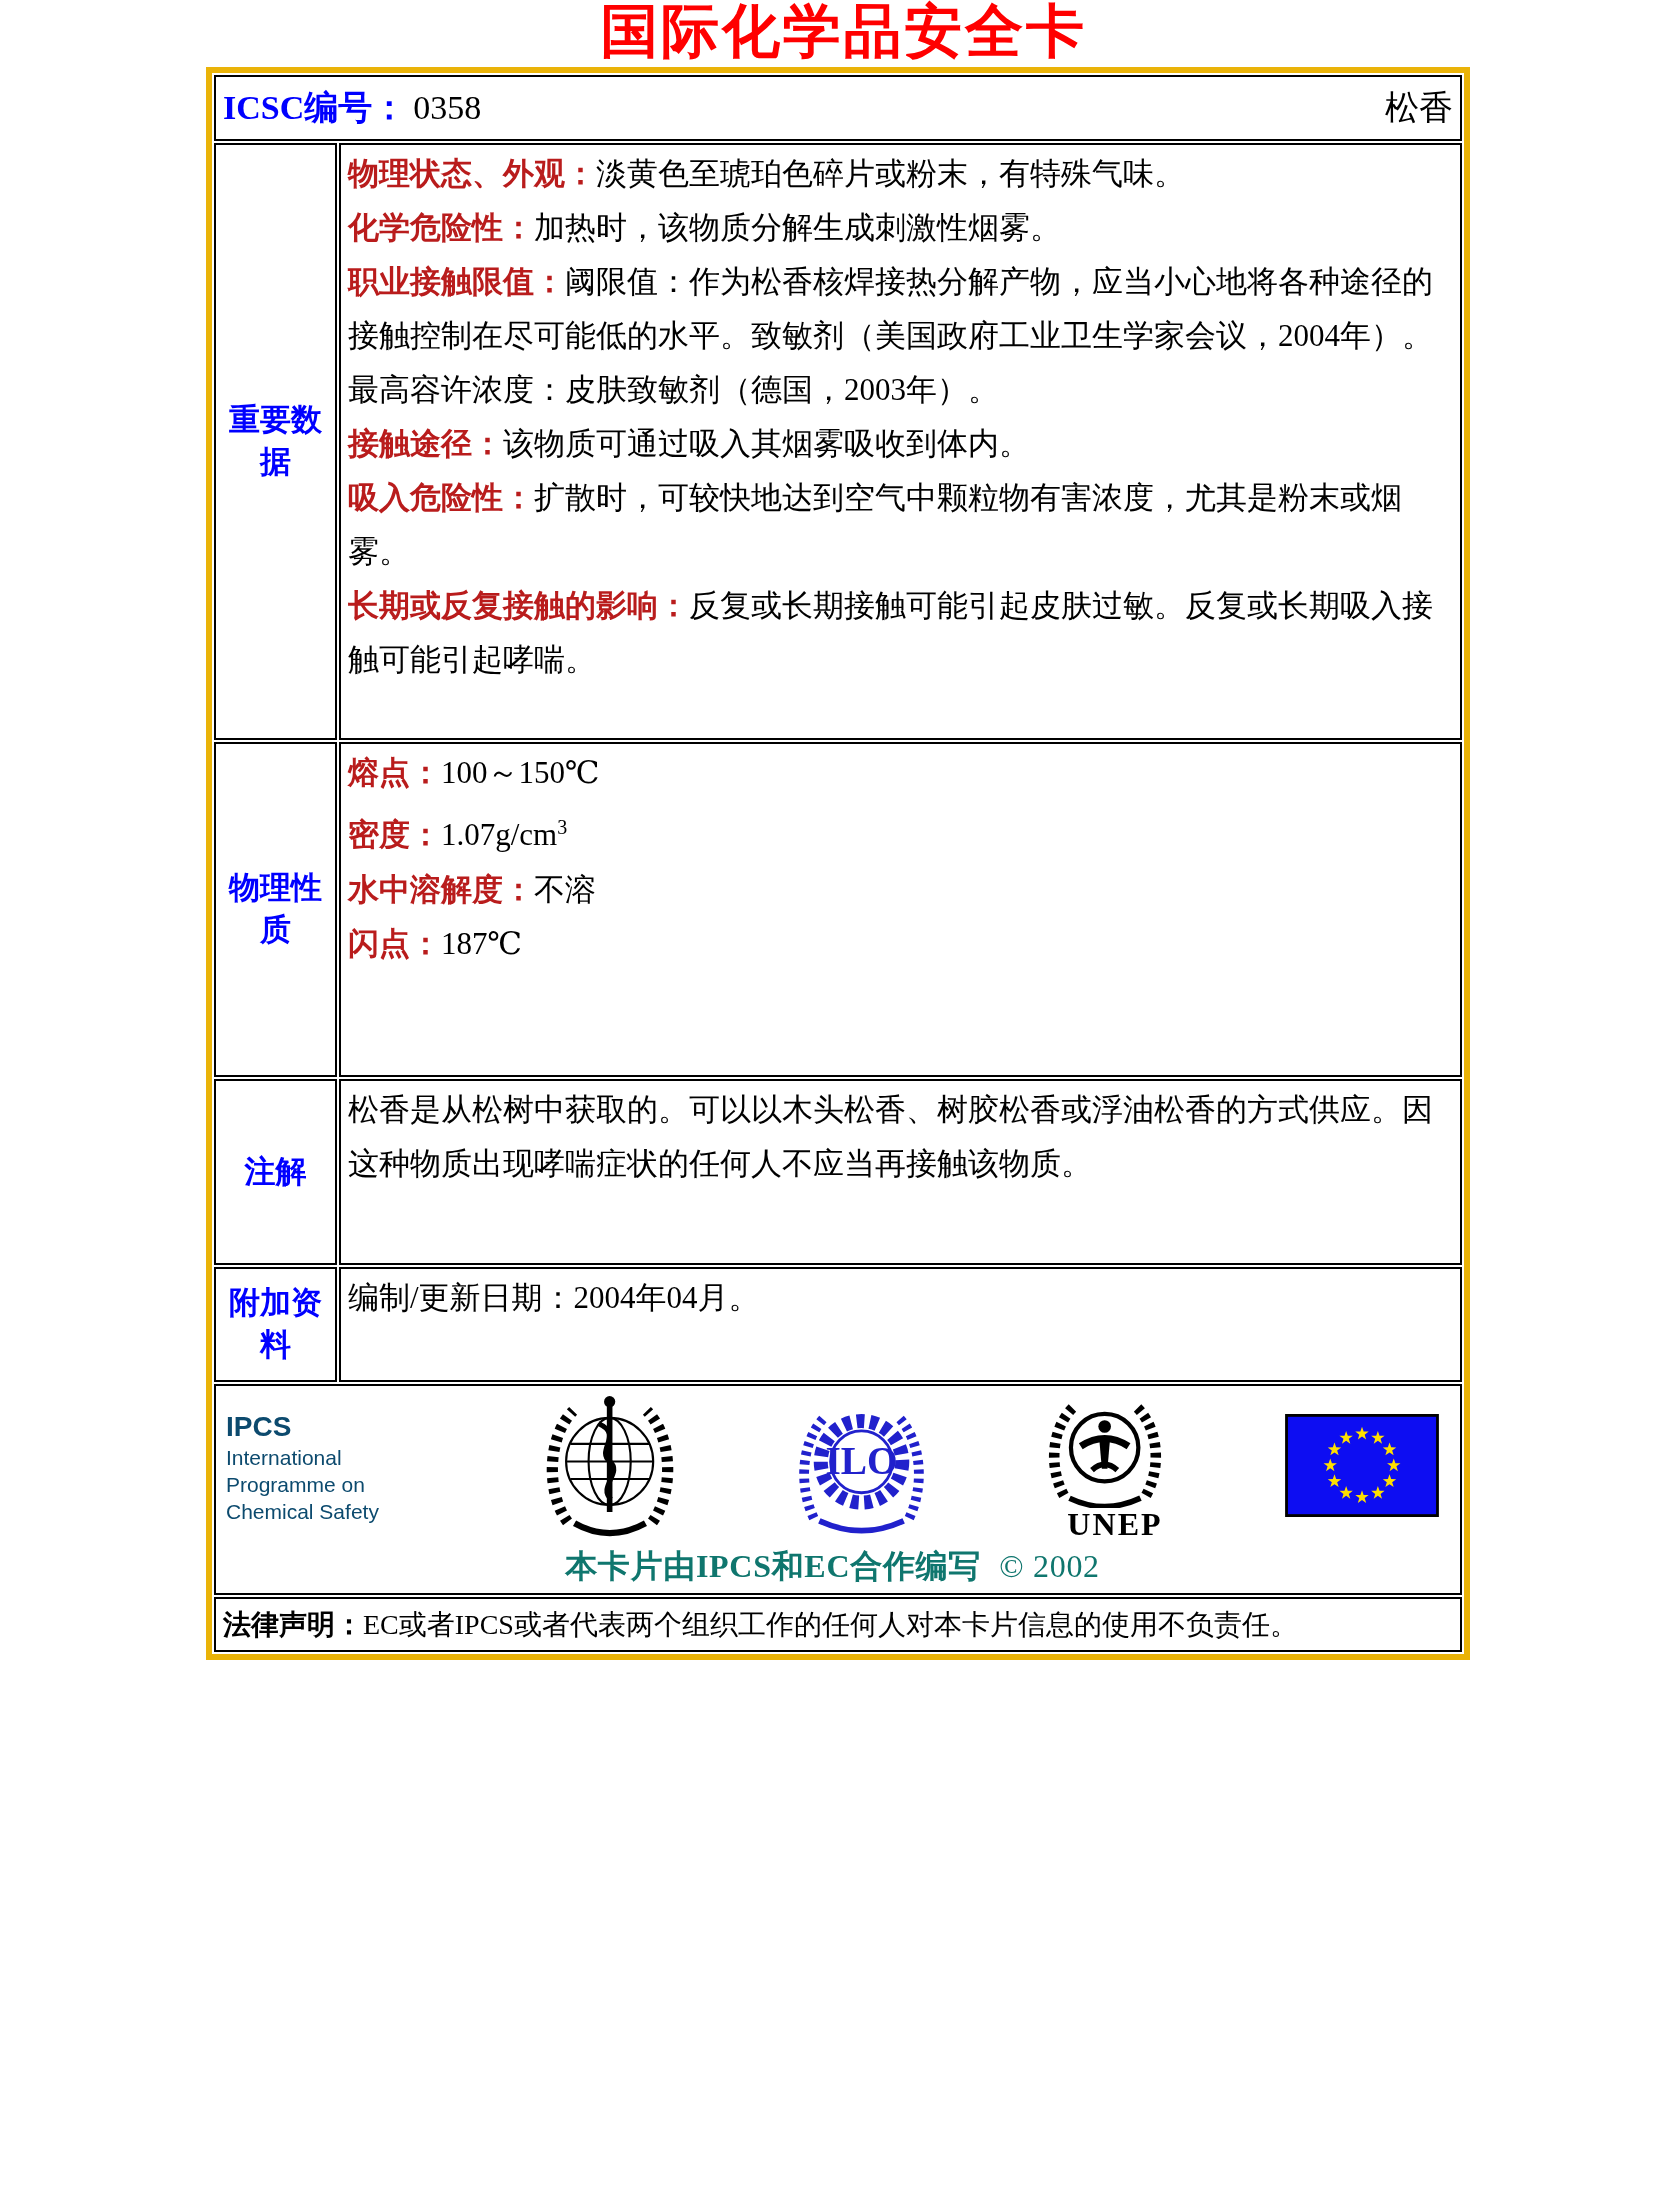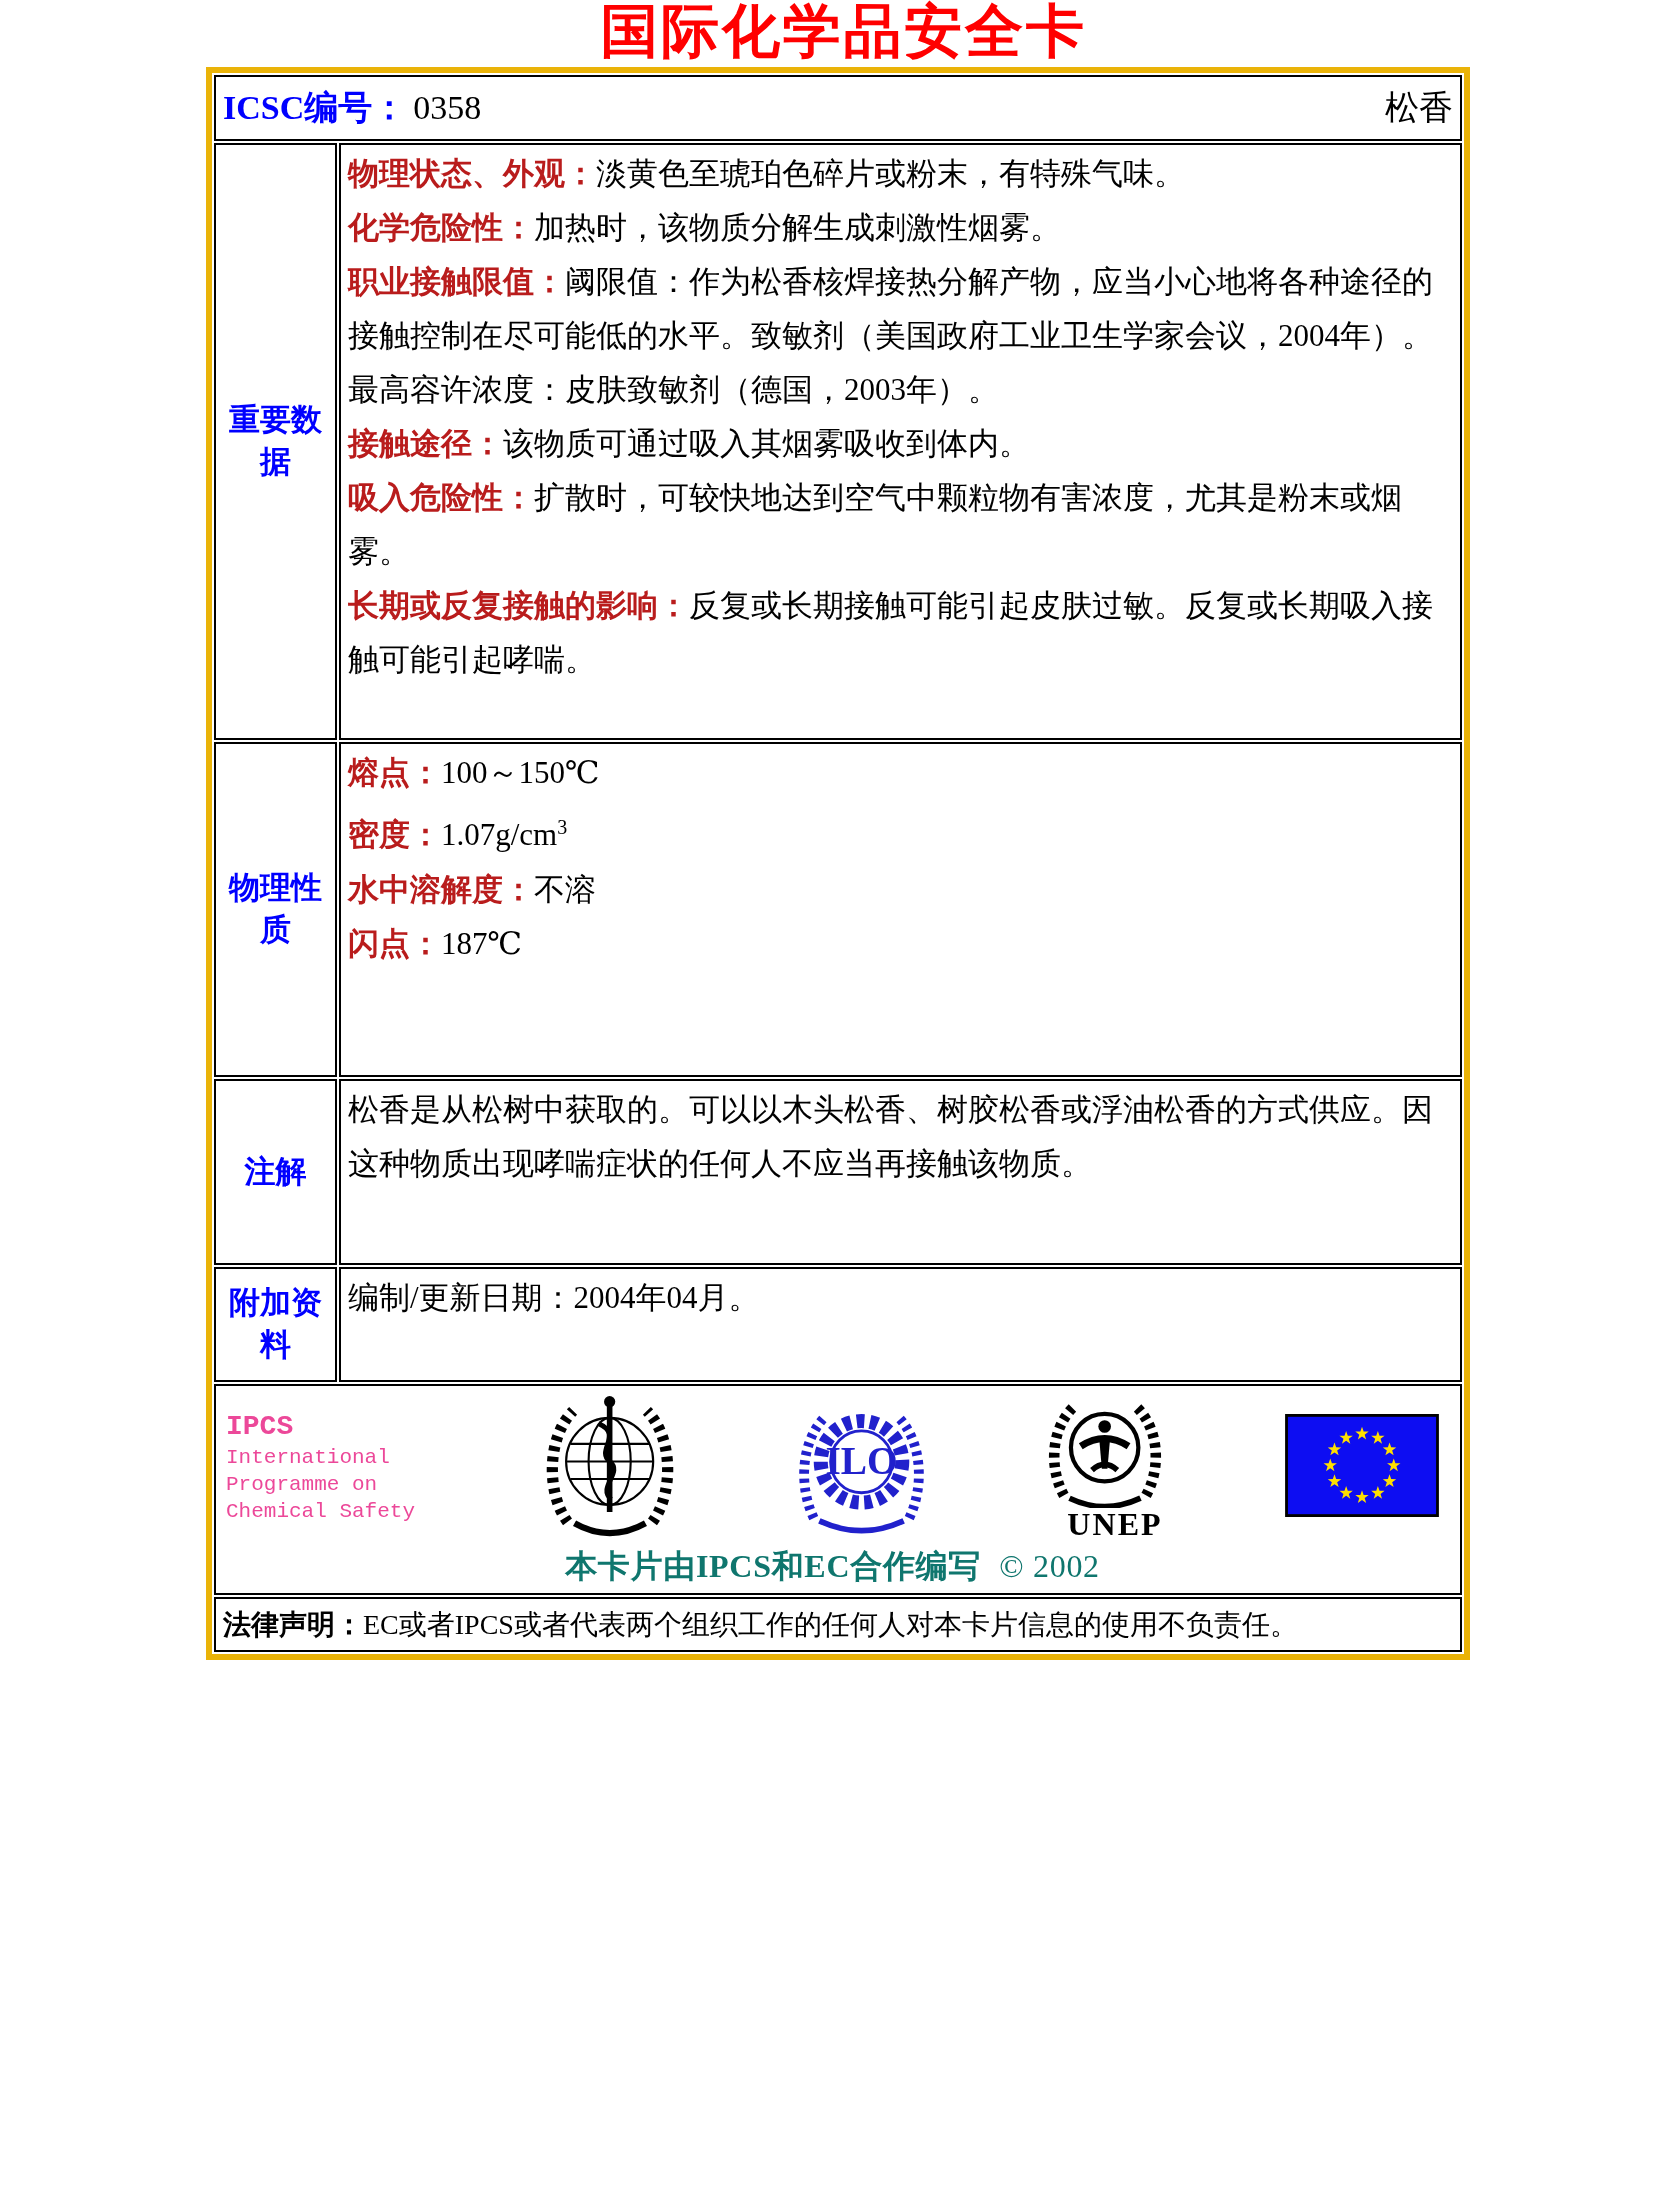--- a/index.html
+++ b/index.html
@@ -51,22 +51,22 @@
   .h-physical{height:331px;}
   .h-env{height:125px;}
   .h-notes{height:182px;}
   .h-add{height:111px;}
   .h-logos{height:185px;}
   .h-legal{height:51px;margin-top:8px;}
   
   td.logos-cell{padding:7px 21px 4.2px 10px;}
   .logos-flex{display:flex;justify-content:space-between;align-items:flex-start;height:147px;}
   .ipcs-block{
-    font-family:Liberation Mono, monospace;
-    font-size:21px;line-height:27px;color:#ec4899;
+    font-family:Liberation Sans, sans-serif;
+    font-size:21px;line-height:27px;color:#0c4a6e;
     padding-top:17px;width:197px;
   }
   .ipcs-acronym{font-size:28px;font-weight:bold;line-height:34px;}
   .logo{flex:0 0 auto;}
   .who-wrap{padding-top:1.4px;}
   .ilo-wrap{padding-top:7px;}
   .unep-block{text-align:right;padding-top:4.2px;}
   .unep-text{
     font-weight:bold;font-size:32px;line-height:34px;
     letter-spacing:2.1px;margin-top:-2.8px;

